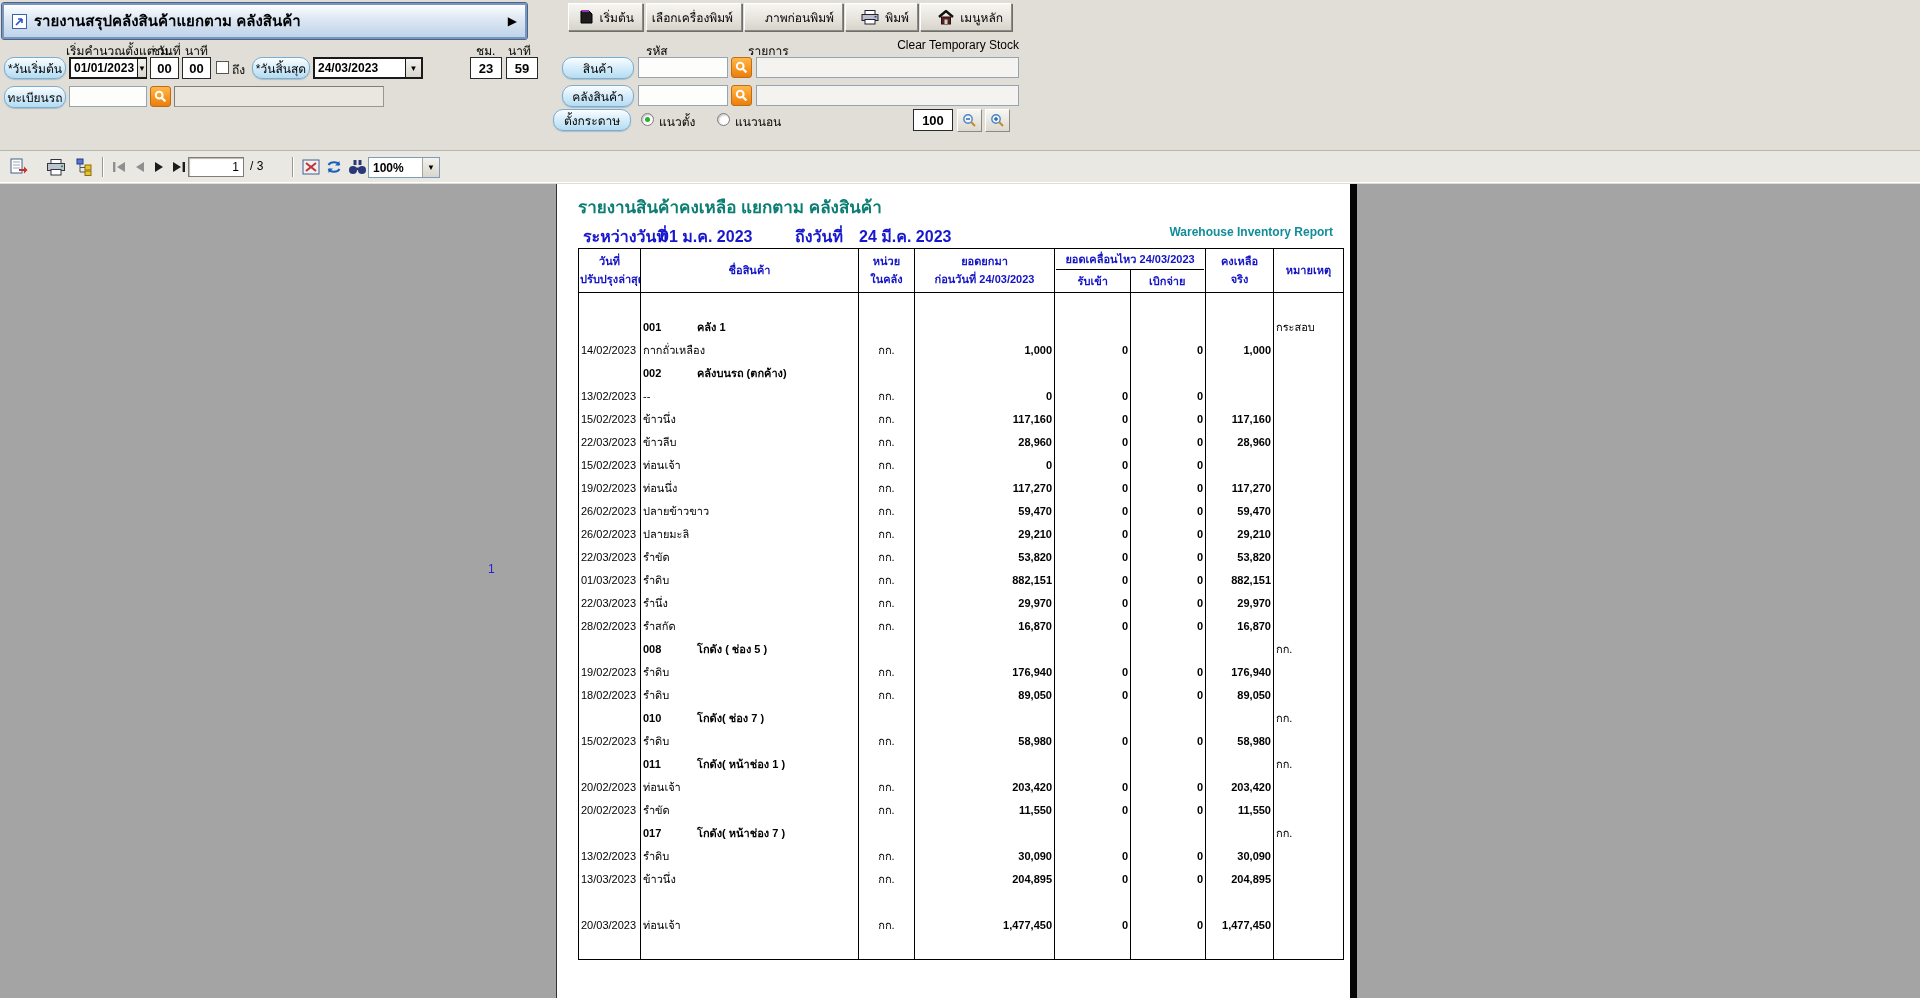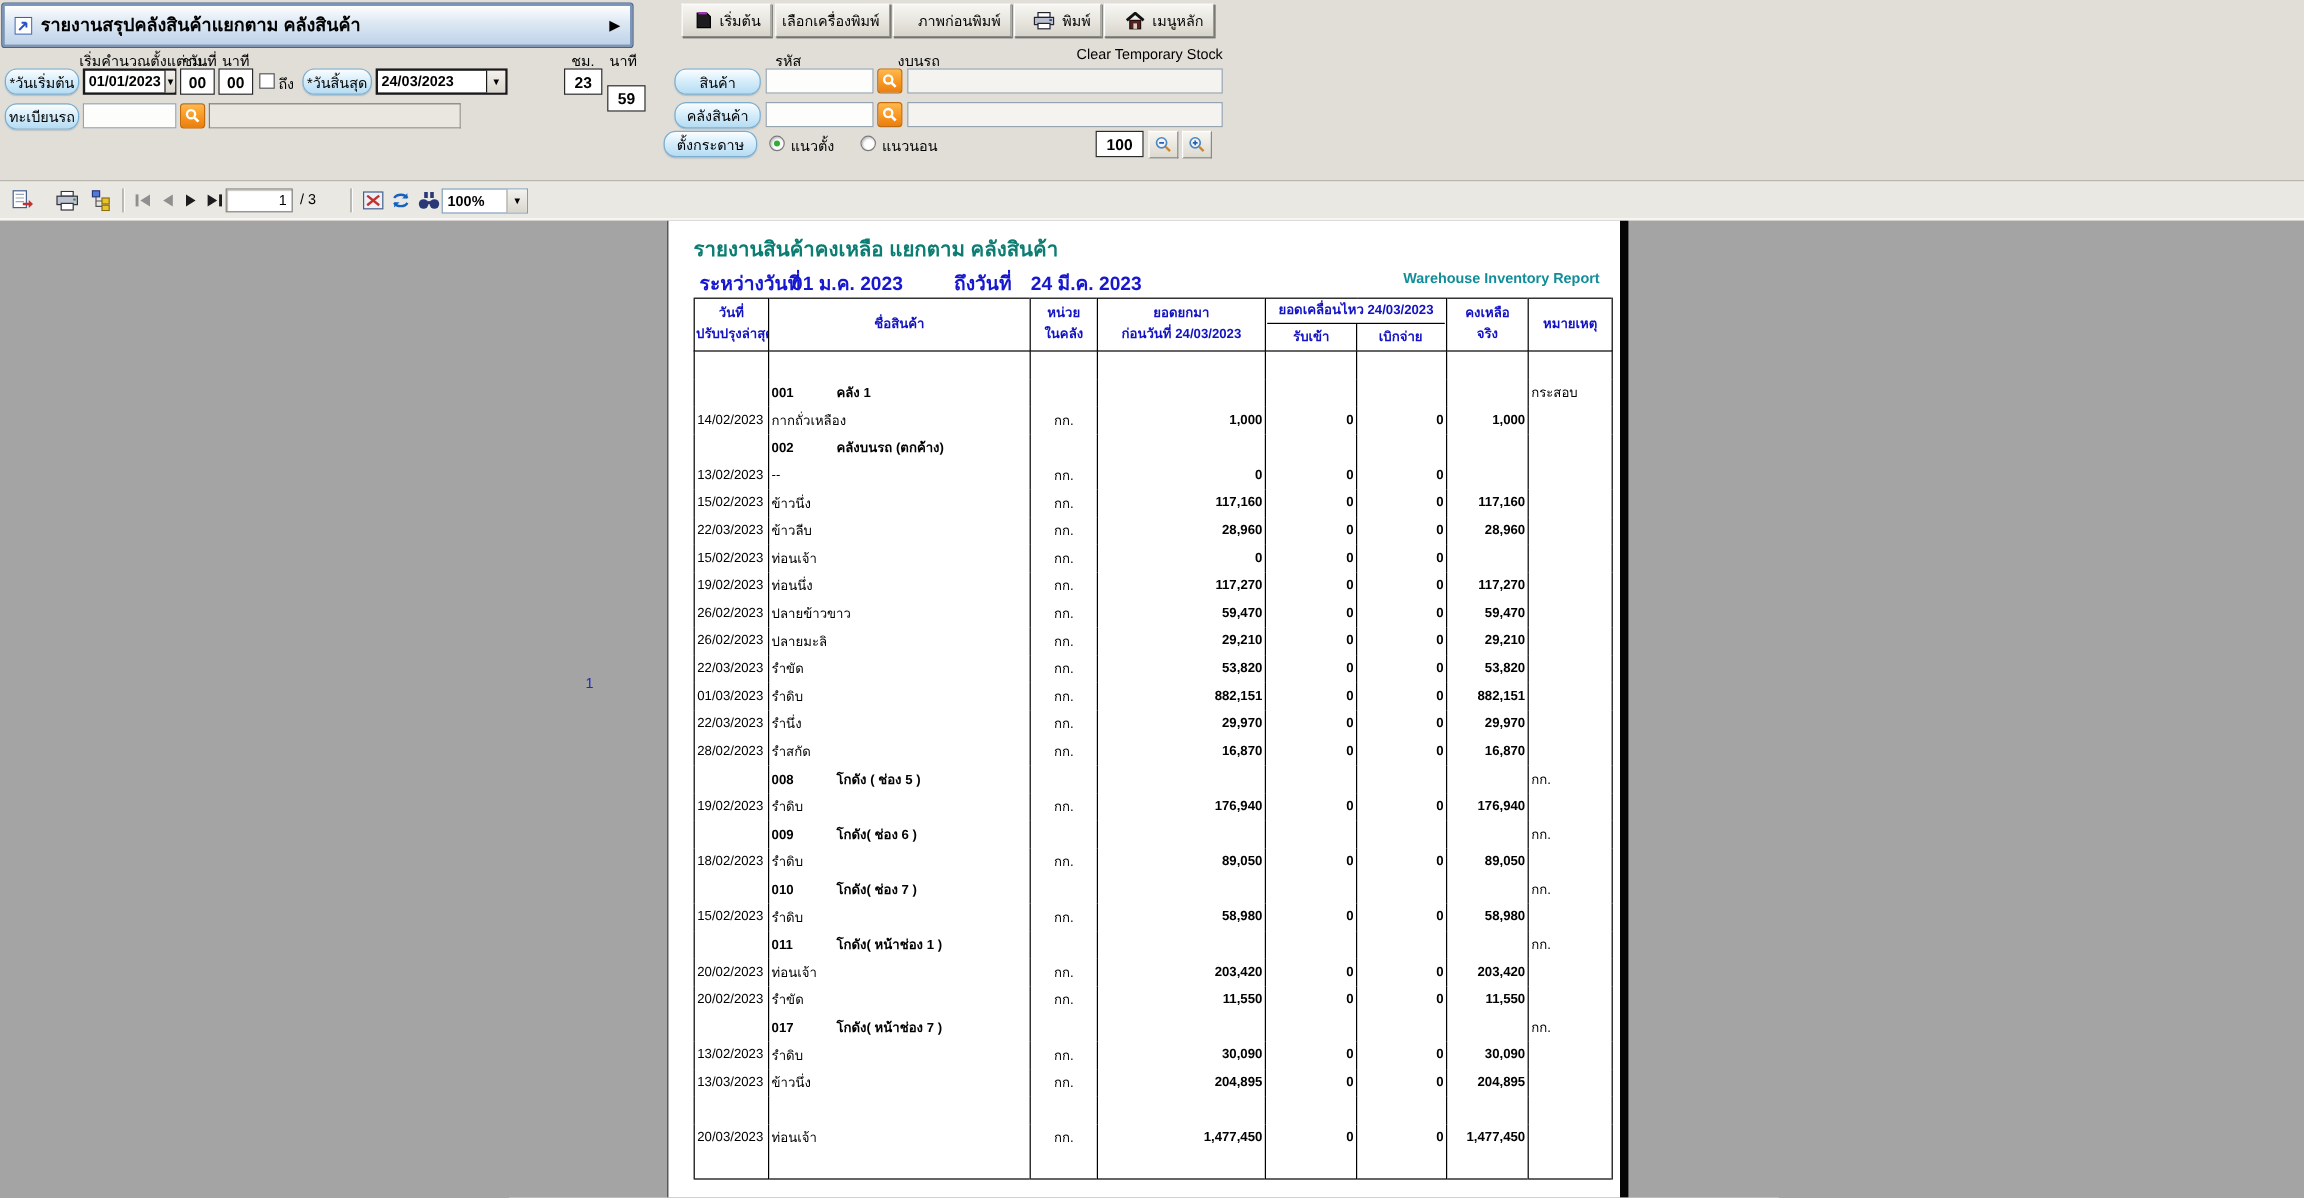--- a/index.html
+++ b/index.html
@@ -149,39 +149,39 @@
       </svg>
     <span>เมนูหลัก</span>
   </button>
 
   <span class="lbl" style="left:66px;top:41px">เริ่มคำนวณตั้งแต่ วันที่</span>
   <span class="lbl" style="left:152px;top:41px">ชม.</span>
   <span class="lbl" style="left:185px;top:41px">นาที</span>
   <span class="lbl" style="left:476px;top:41px">ชม.</span>
   <span class="lbl" style="left:508px;top:41px">นาที</span>
   <span class="lbl" style="left:646px;top:41px">รหัส</span>
-  <span class="lbl" style="left:748px;top:41px">งบนรถ</span>
+  <span class="lbl" style="left:748px;top:41px">รายการ</span>
   <span class="lbl" style="left:896px;top:38px;width:123px;text-align:right">Clear Temporary Stock</span>
 
   <button class="blue-btn" style="left:4px;top:57px;width:62px">*วันเริ่มต้น</button>
   <div class="combo" style="left:69px;top:57px;width:78px">
     <span class="cval">01/01/2023</span>
     <span class="carw">▼</span>
   </div>
   <div class="tbox" style="left:150px;top:57px;width:29px">00</div>
   <div class="tbox" style="left:182px;top:57px;width:29px">00</div>
   <span class="chk" style="left:216px;top:61px"></span>
   <span class="lbl" style="left:232px;top:60px">ถึง</span>
   <button class="blue-btn" style="left:252px;top:57px;width:58px">*วันสิ้นสุด</button>
   <div class="combo" style="left:313px;top:57px;width:110px">
     <span class="cval">24/03/2023</span>
     <span class="carw">▼</span>
   </div>
   <div class="tbox" style="left:470px;top:57px;width:32px">23</div>
-  <div class="tbox" style="left:506px;top:71px;width:32px">59</div>
+  <div class="tbox" style="left:506px;top:57px;width:32px">59</div>
 
   <button class="blue-btn" style="left:4px;top:86px;width:62px">ทะเบียนรถ</button>
   <div class="input" style="left:69px;top:86px;width:78px"></div>
   <span class="search-btn" style="left:150px;top:86px">
     <svg width="13" height="13" viewBox="0 0 13 13">
         <circle cx="5.2" cy="5.2" r="3.4" fill="none" stroke="#fff" stroke-width="2"></circle>
         <line x1="8" y1="8" x2="11.4" y2="11.4" stroke="#fff" stroke-width="2.2"></line>
       </svg>
   </span>
   <div class="ro-field" style="left:174px;top:86px;width:210px"></div>
@@ -516,30 +516,20 @@
           <tr>
             <td class="c-date">19/02/2023</td>
             <td class="c-name">รำดิบ</td>
             <td class="c-unit">กก.</td>
             <td class="c-carried">176,940</td>
             <td class="c-in">0</td>
             <td class="c-out">0</td>
             <td class="c-remain">176,940</td>
             <td class="c-note"></td>
           </tr>
-          <tr class="group-row">
-            <td class="c-date"></td>
-            <td class="c-name"><span class="gcode">009</span><span>โกดัง( ช่อง 6 )</span></td>
-            <td class="c-unit"></td>
-            <td class="c-carried"></td>
-            <td class="c-in"></td>
-            <td class="c-out"></td>
-            <td class="c-remain"></td>
-            <td class="c-note">กก.</td>
-          </tr>
           <tr>
             <td class="c-date">18/02/2023</td>
             <td class="c-name">รำดิบ</td>
             <td class="c-unit">กก.</td>
             <td class="c-carried">89,050</td>
             <td class="c-in">0</td>
             <td class="c-out">0</td>
             <td class="c-remain">89,050</td>
             <td class="c-note"></td>
           </tr>

